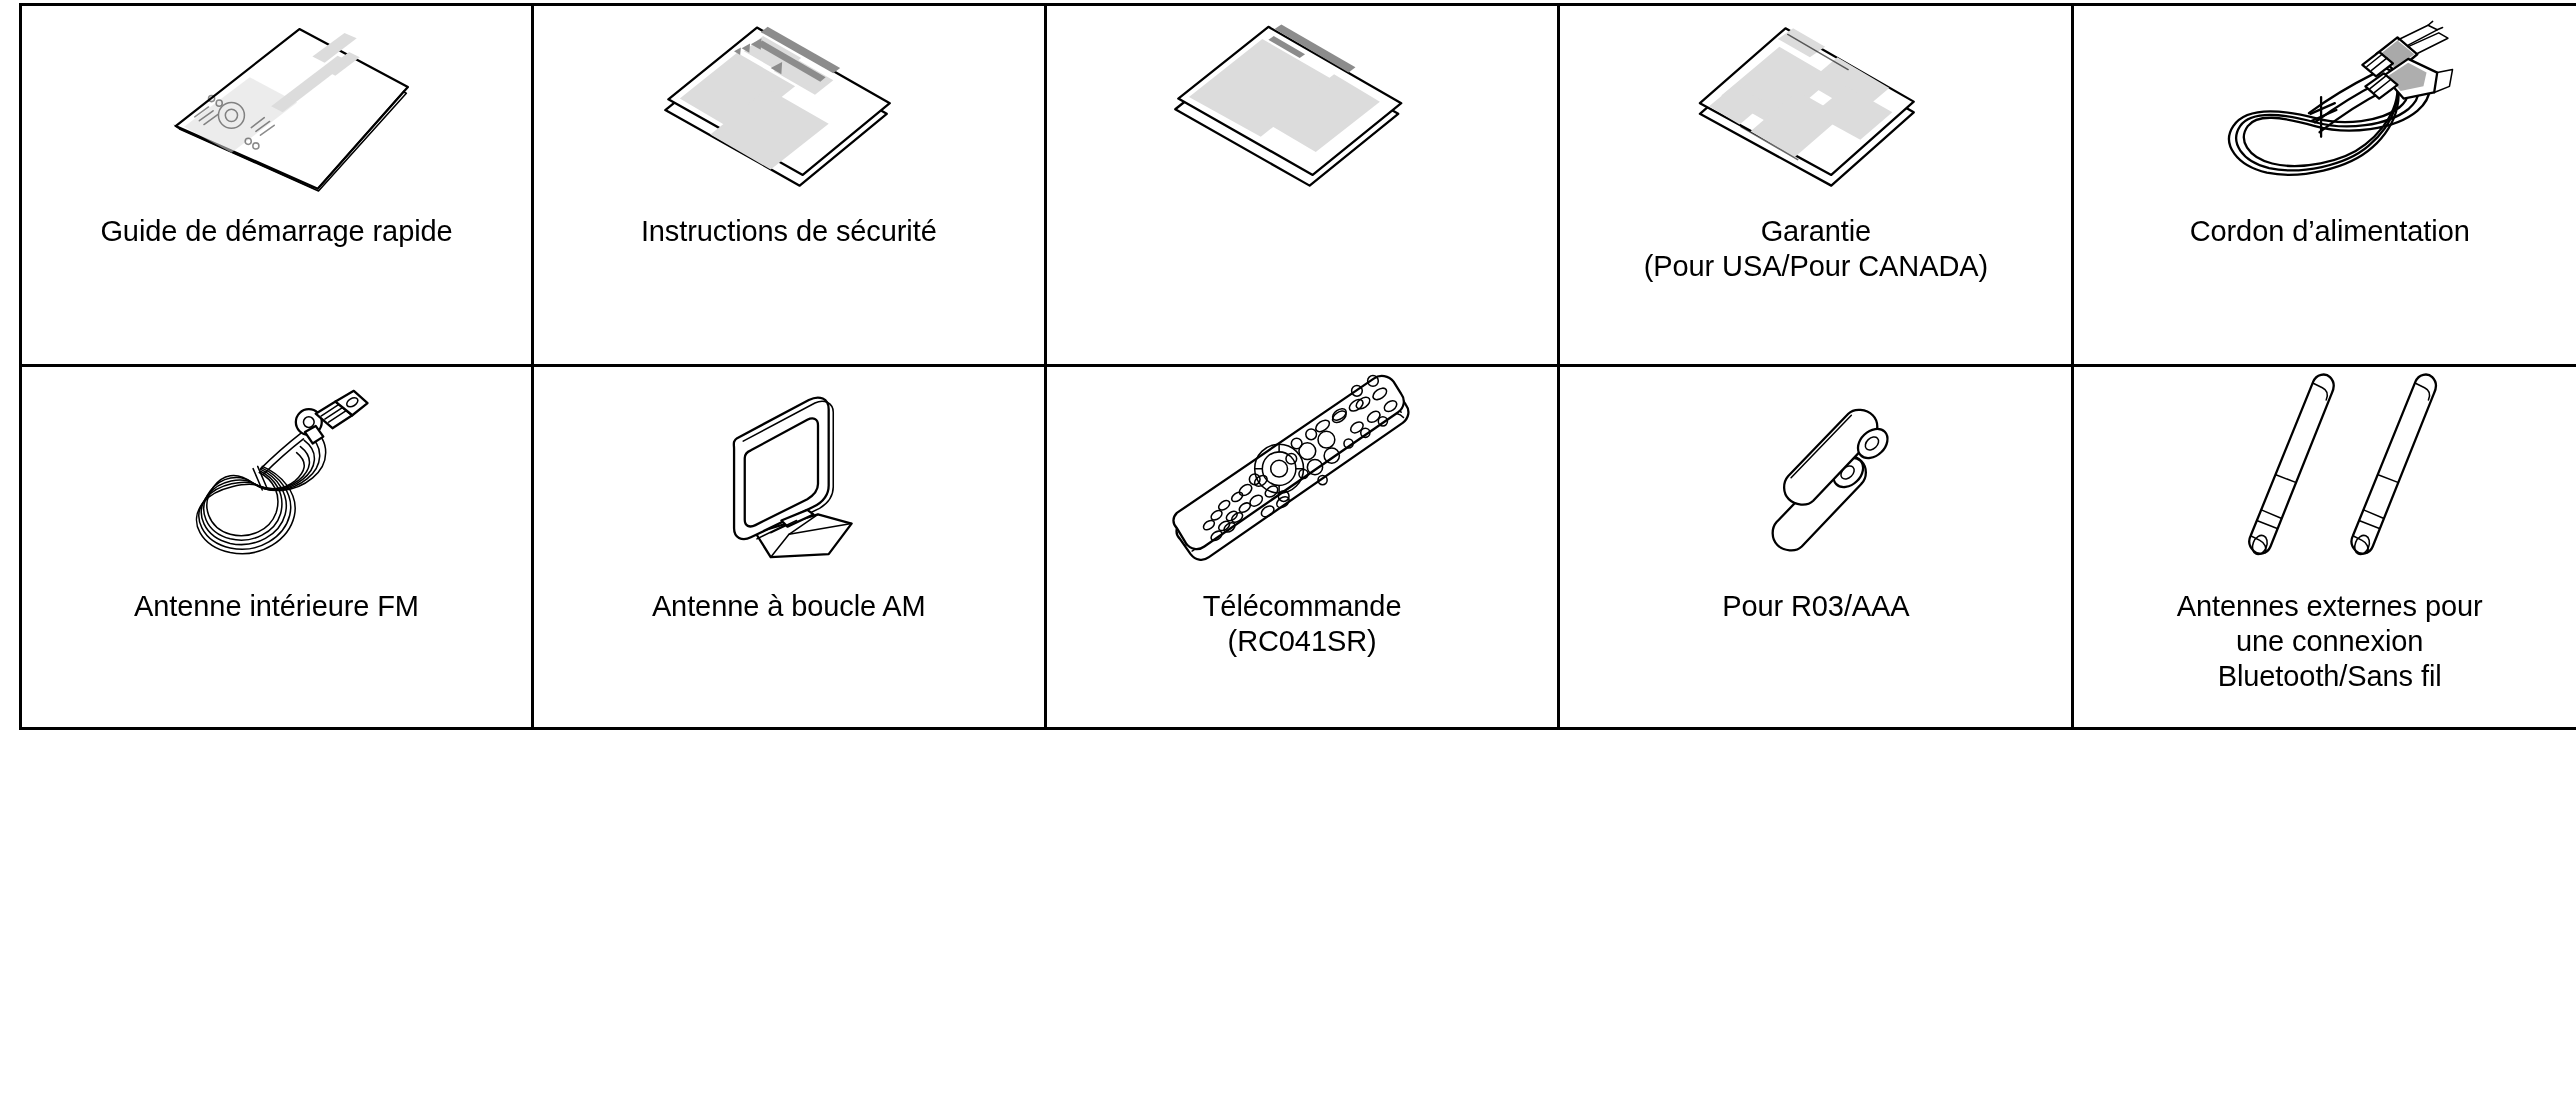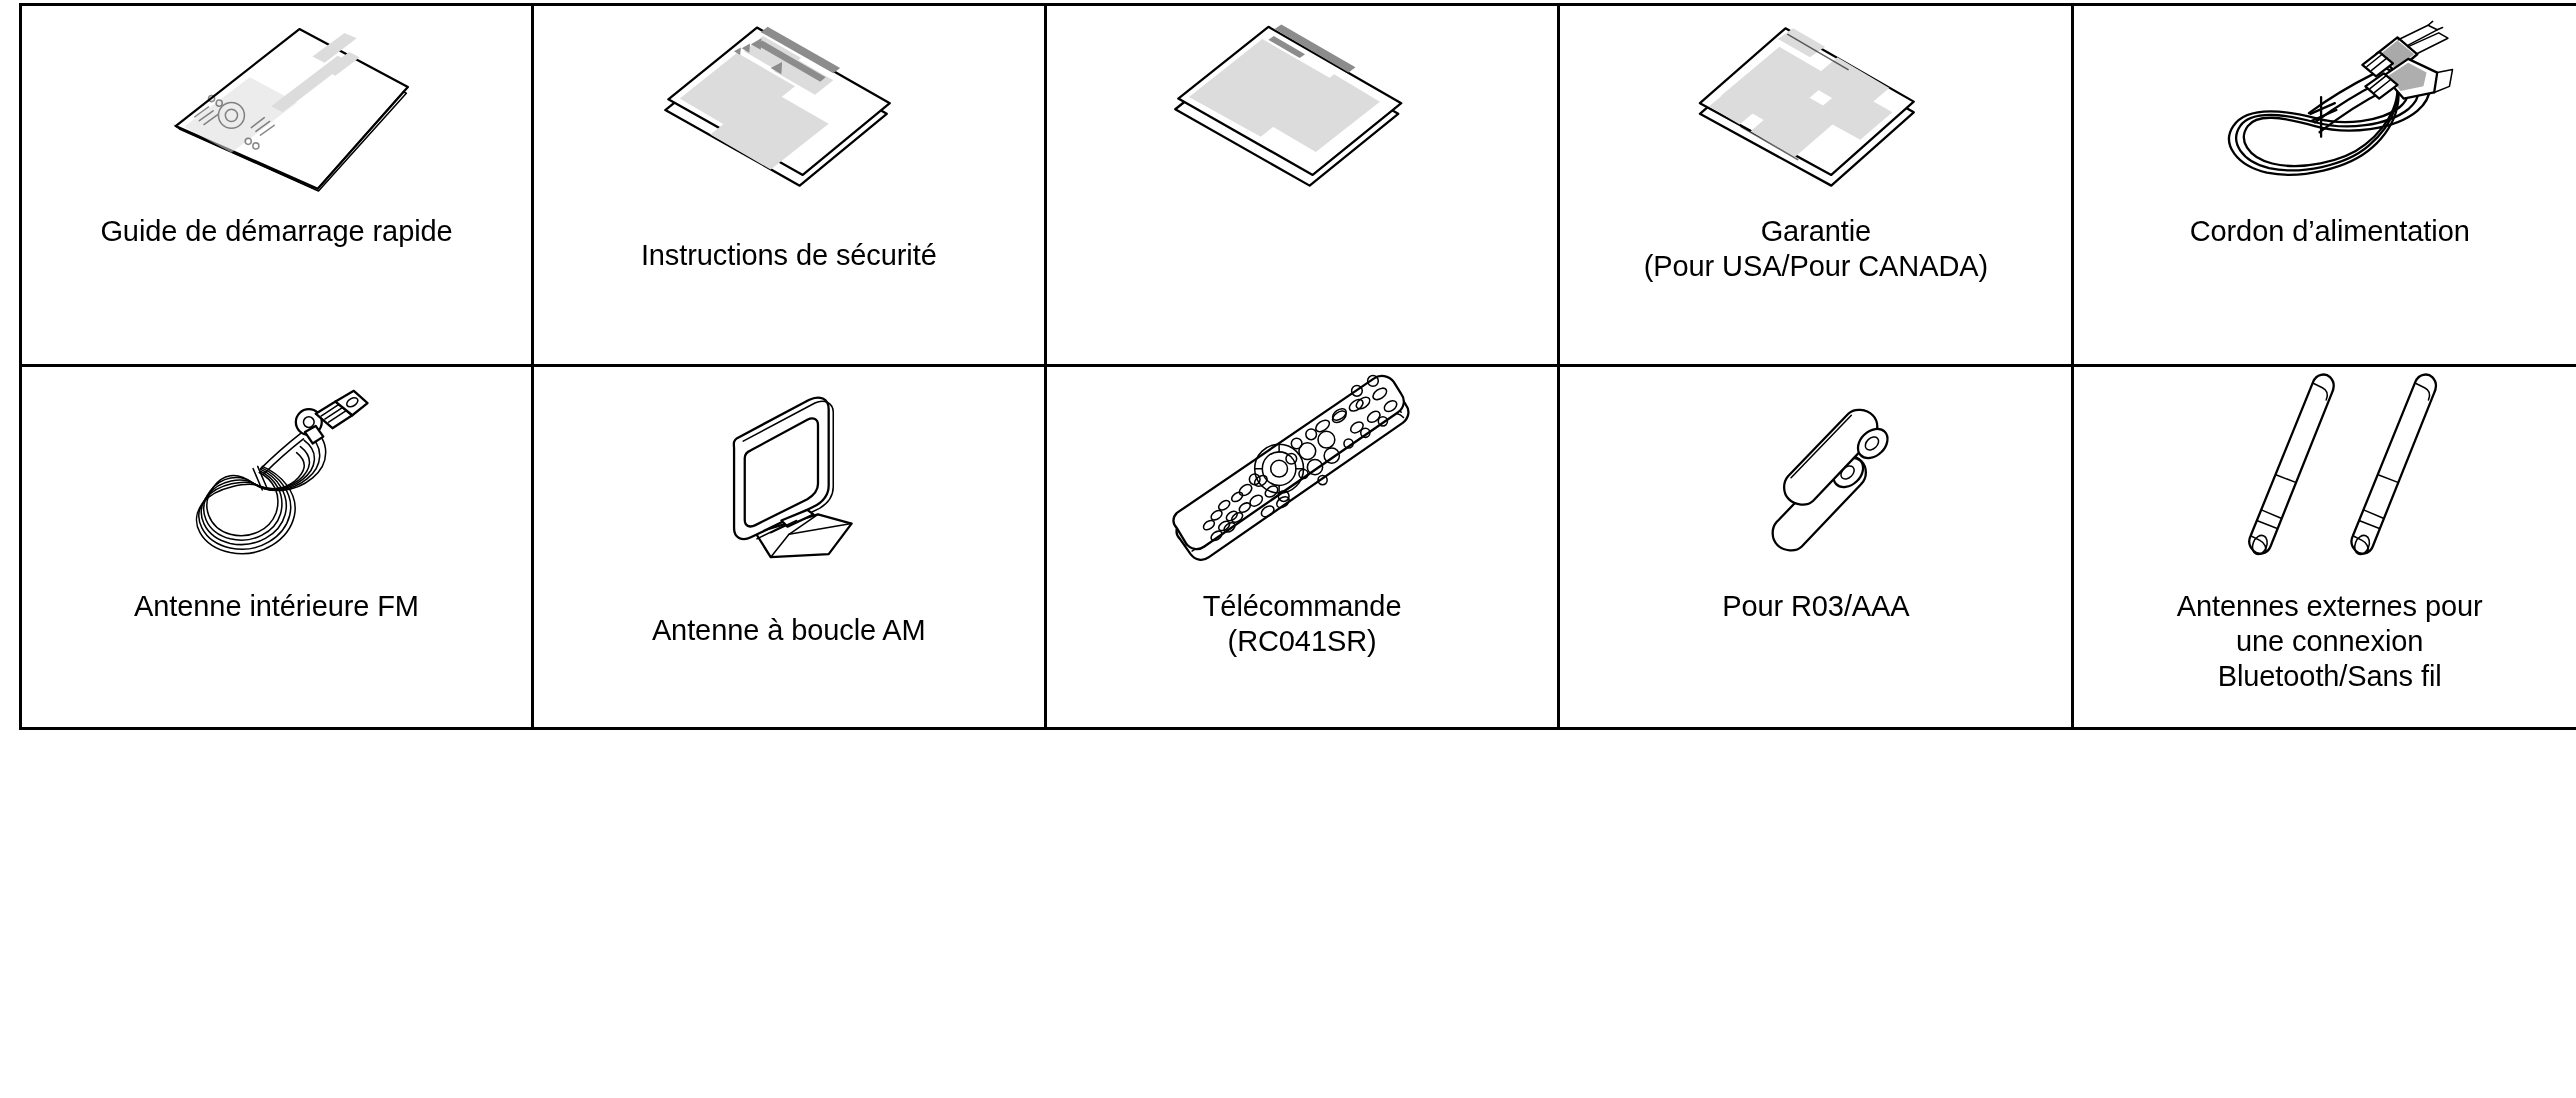--- a/index.html
+++ b/index.html
@@ -50,21 +50,21 @@
     flex-direction: column;
     align-items: center;
     overflow: hidden;
   }
   .cell.last-cell {
     border-right: none;
   }
 
   
   .col-1 { width: 513px; }
-  .col-2 { width: 514px; gap: 24px; }
+  .col-2 { width: 514px; }
   .col-3 { width: 515px; }
   .col-4 { width: 515px; }
   .col-5 { width: 512px; }
 
   .art {
     display: block;
     margin: 0 auto;
   }
 
   .caption {

